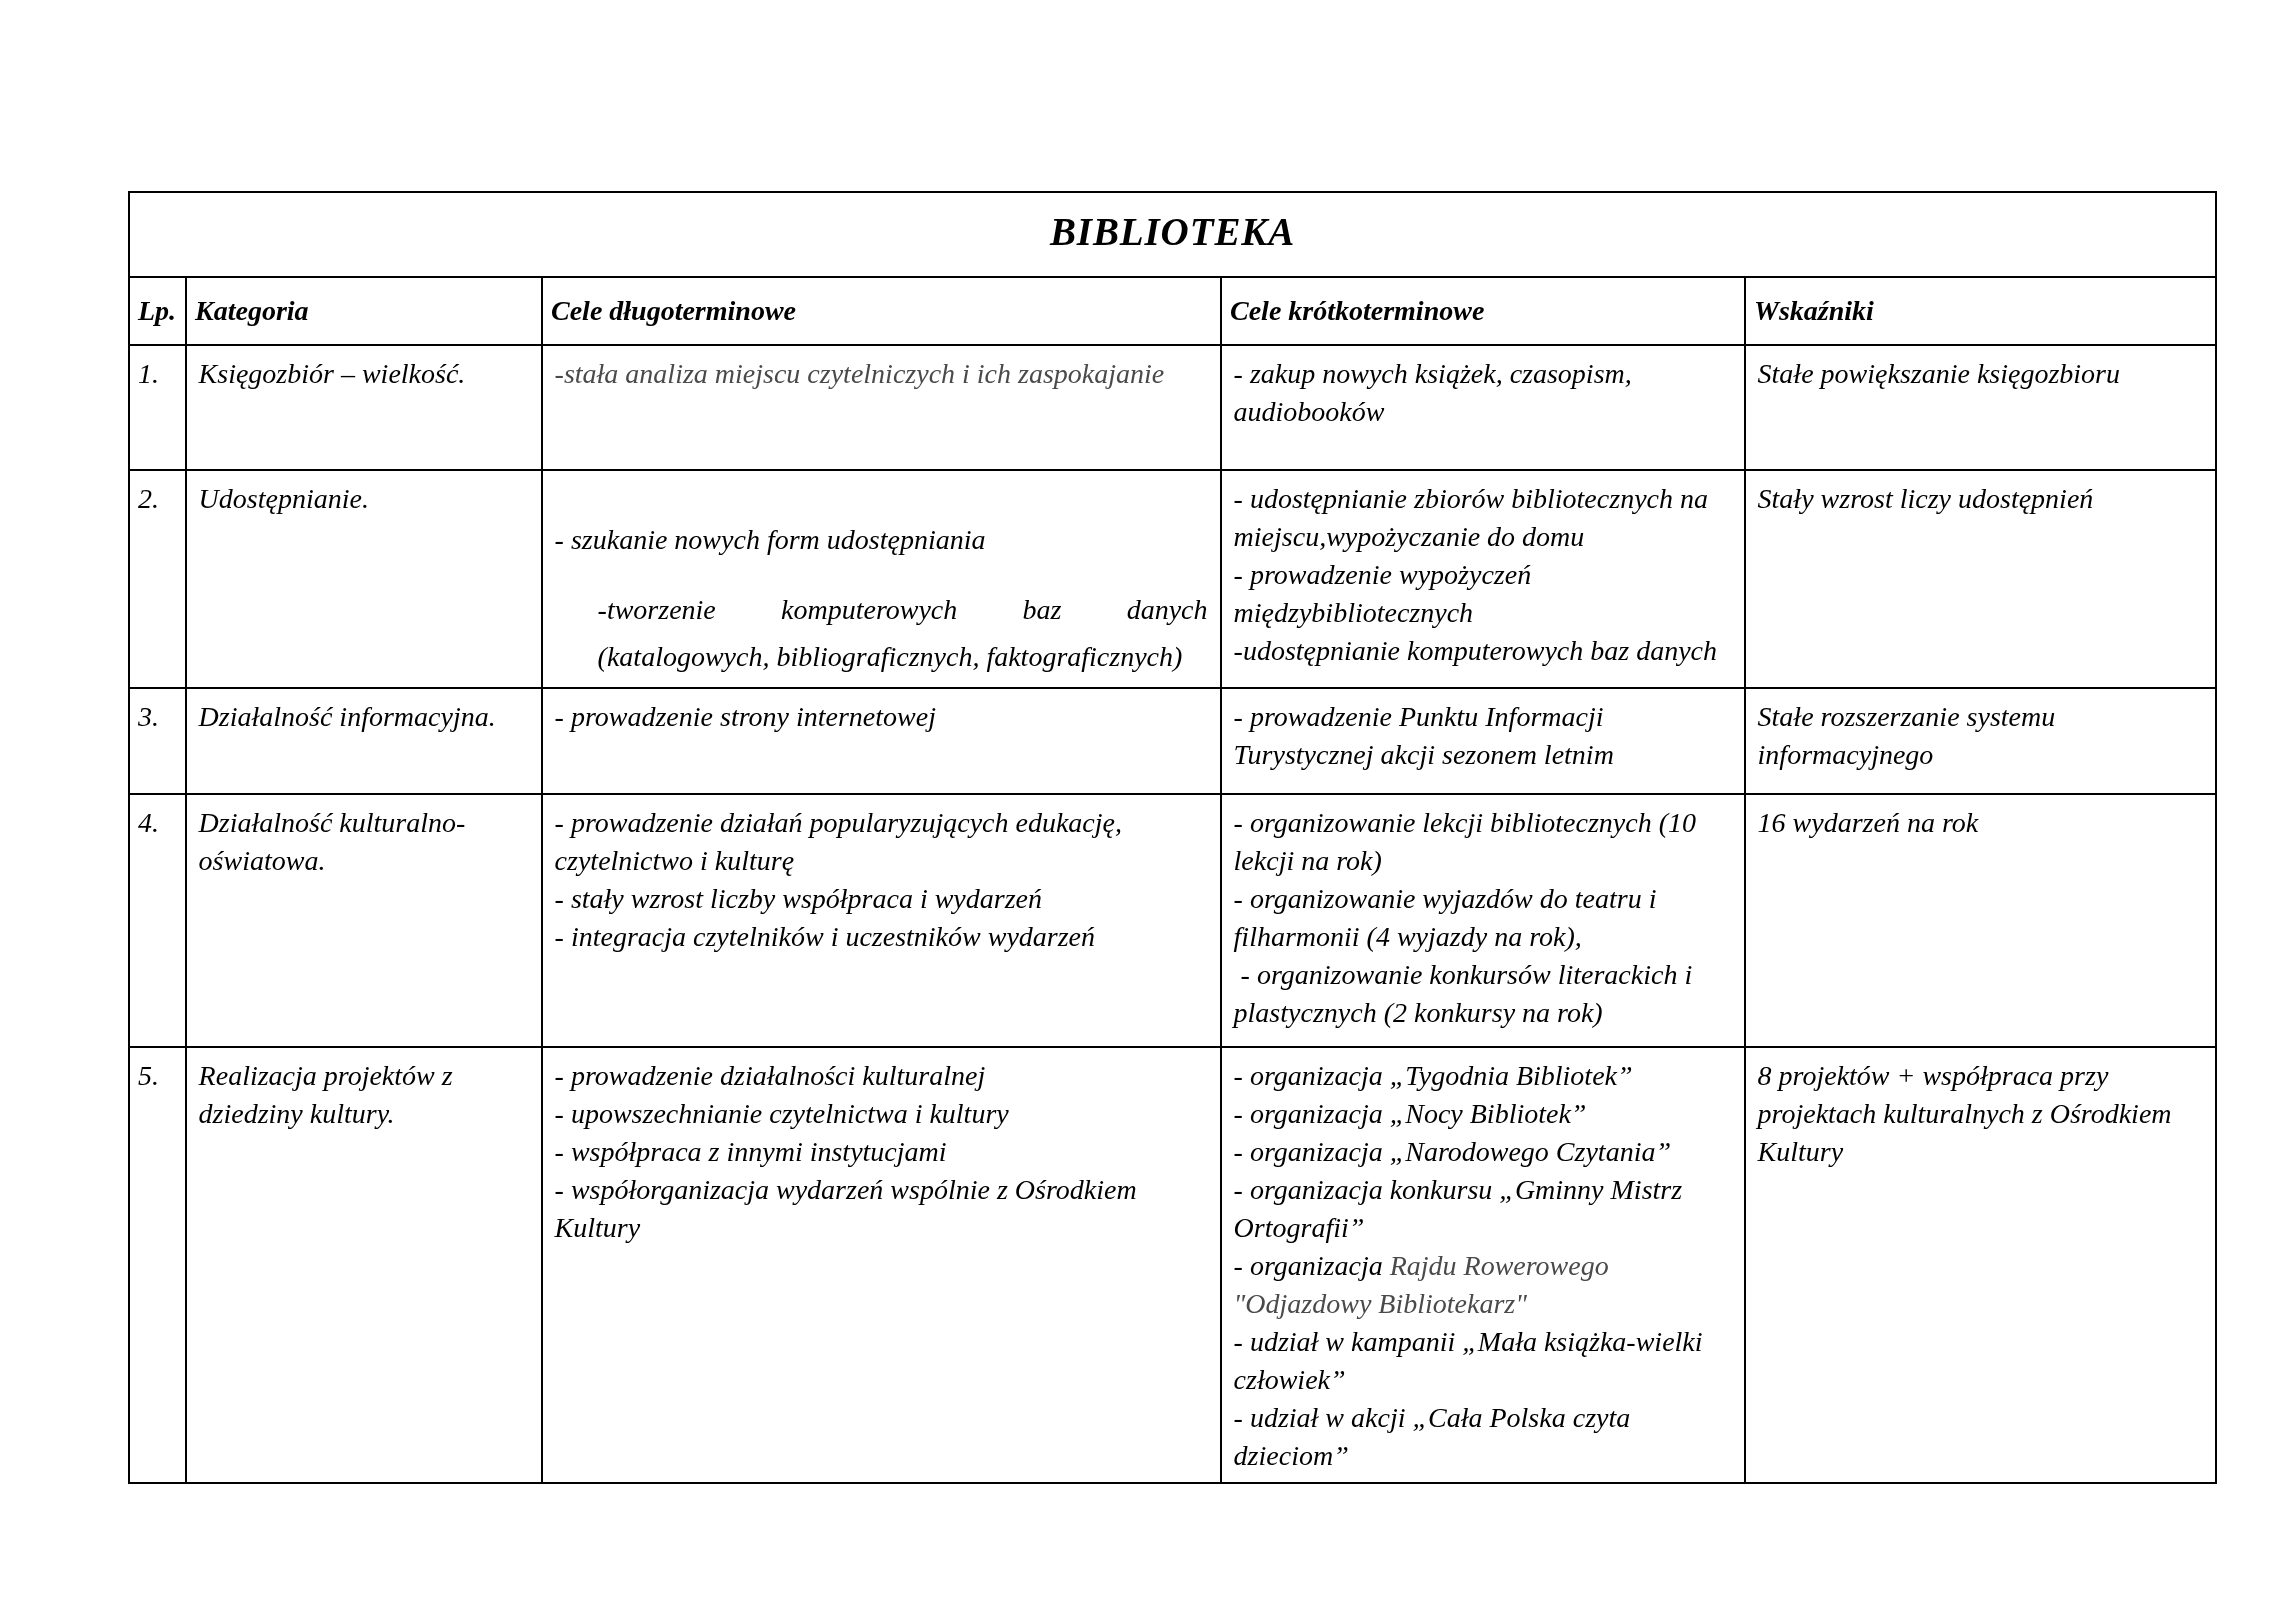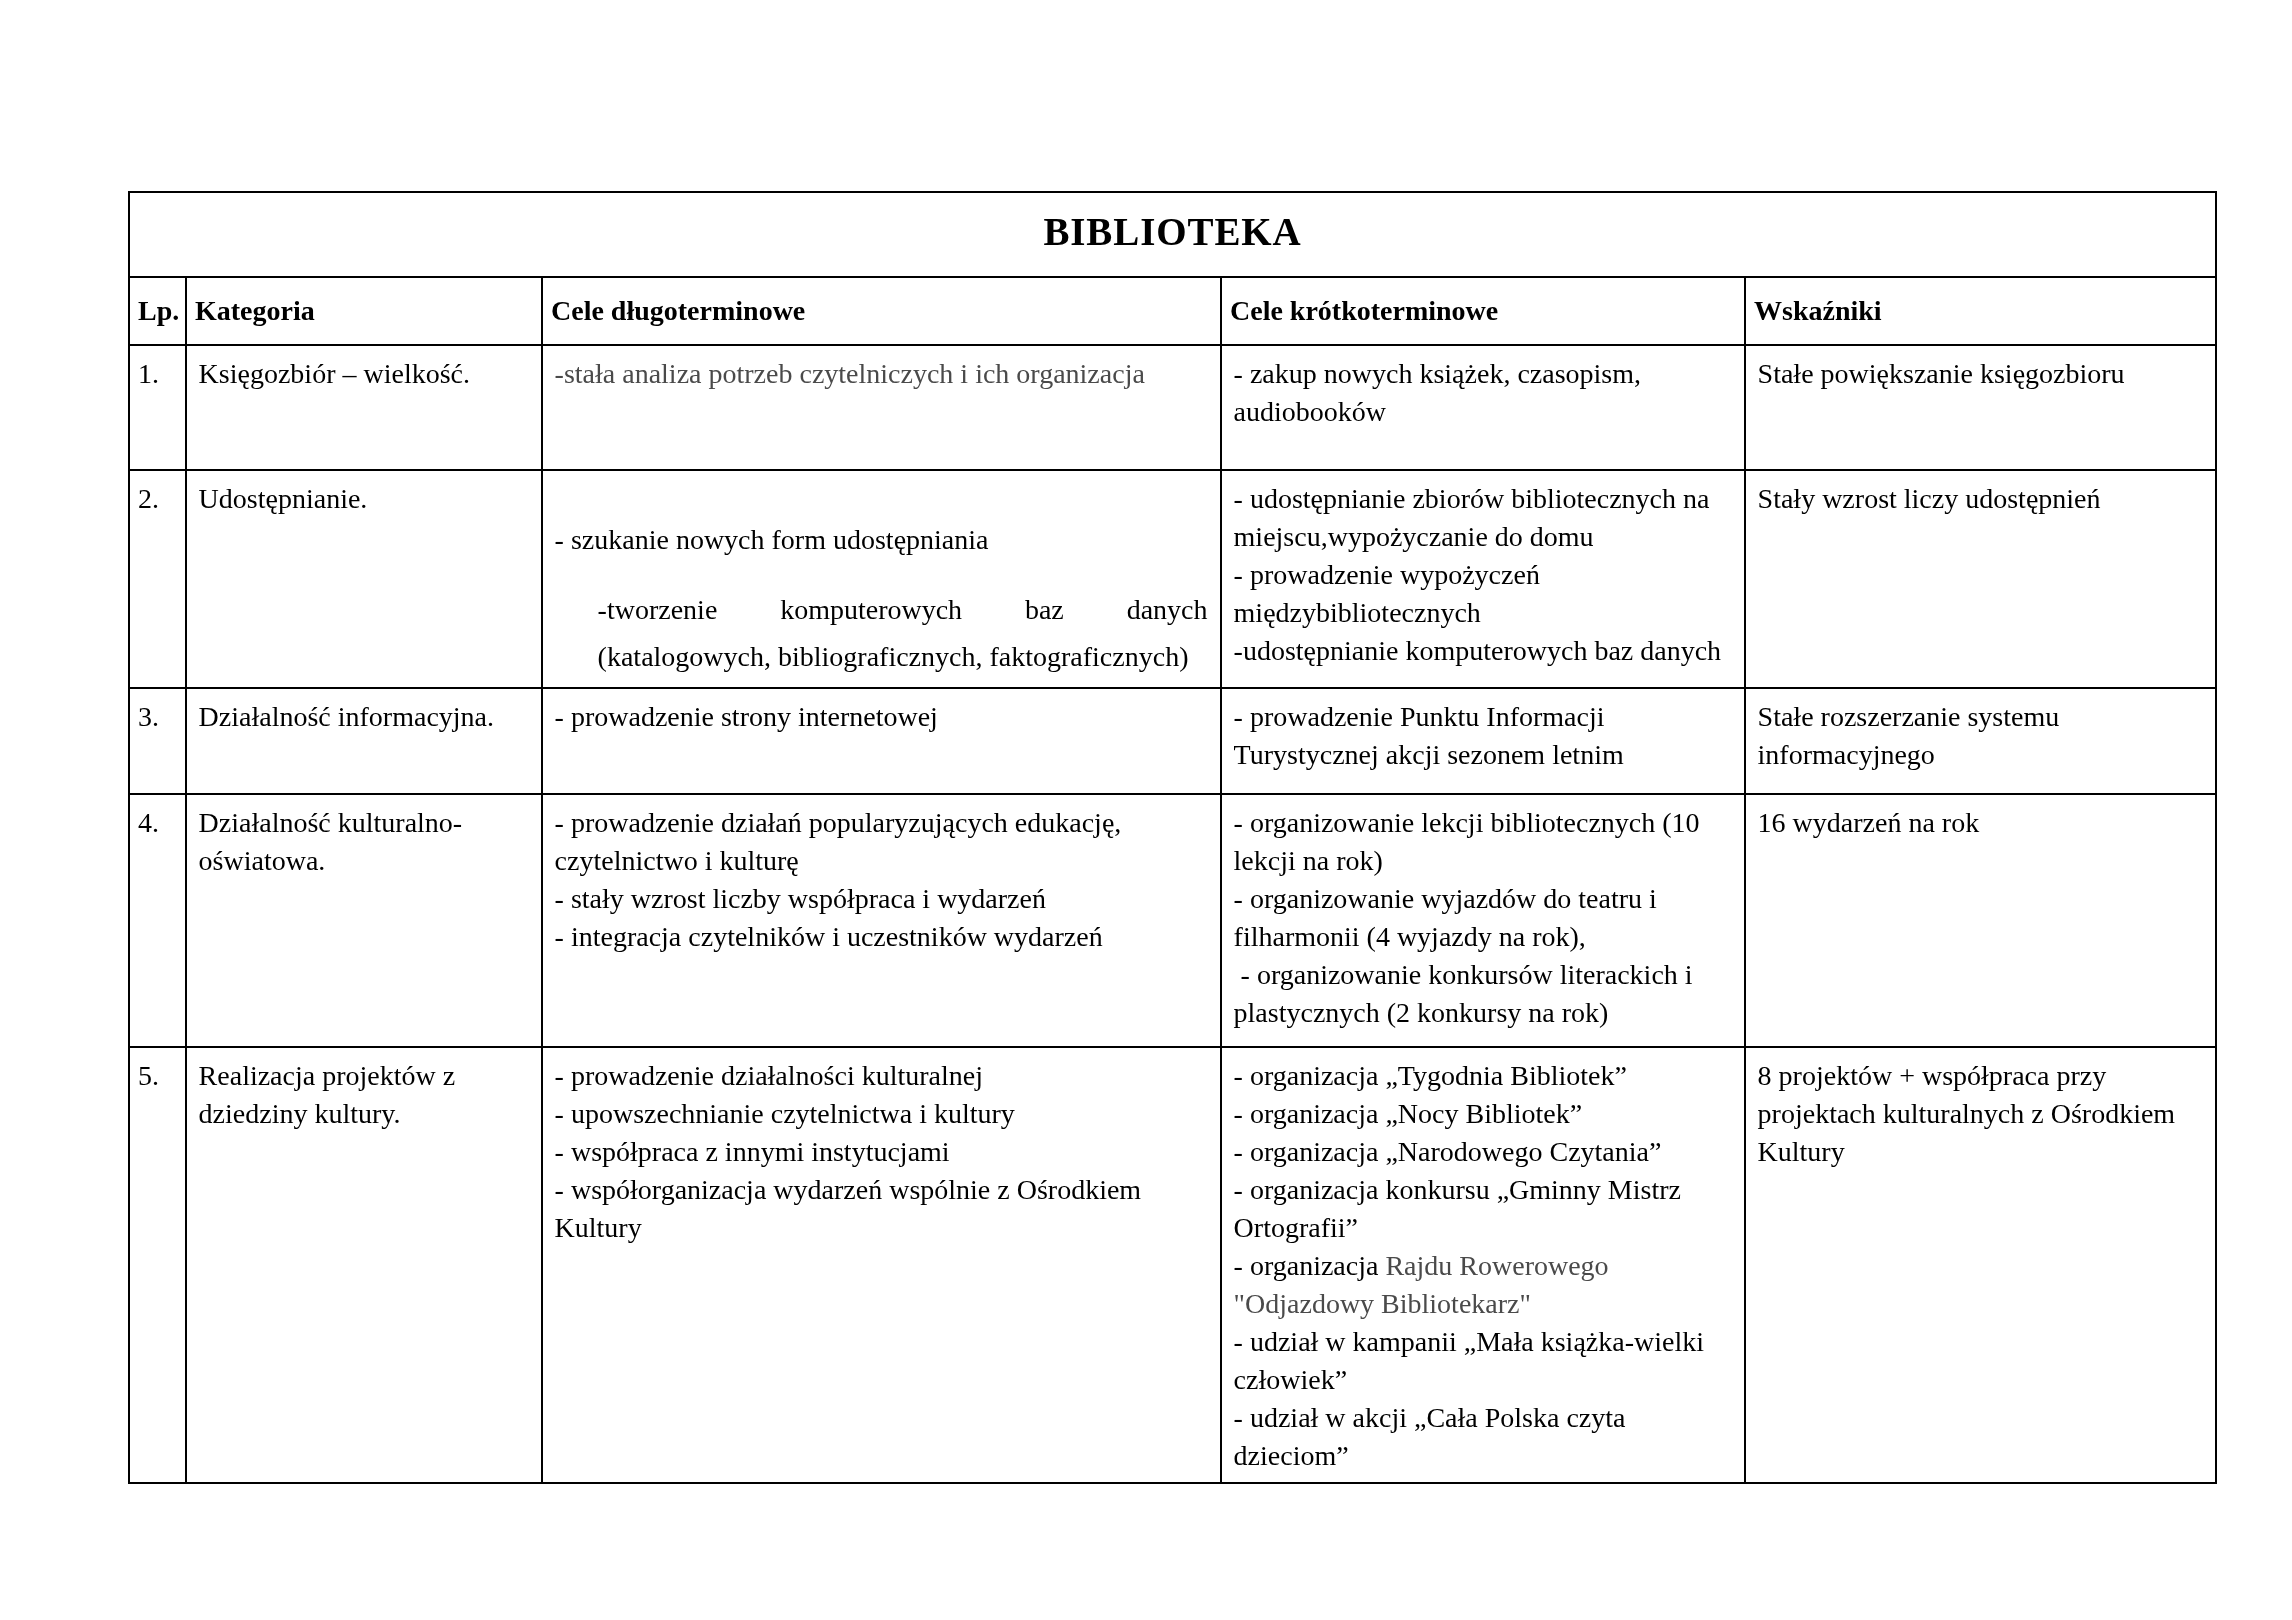--- a/index.html
+++ b/index.html
@@ -12,20 +12,21 @@
     height: 1620px;
     position: relative;
     font-family: "Liberation Serif", "DejaVu Serif", serif;
     color: var(--text-color, #000);
     overflow: hidden;
   }
   .page {
     position: absolute;
     inset: 0;
     background: #ffffff;
+    font-style: italic;
   }
   table.doc-table {
     position: absolute;
     left: 128px;
     top: 191px;
     width: 2087px;
     border-collapse: collapse;
     table-layout: fixed;
   }
   .doc-table td, .doc-table th {
@@ -88,21 +89,21 @@
     </thead>
     <tbody>
         <tr style="height: 125px;">
           <td class="col-num-cell">
             <p><span>1.</span></p>
           </td>
           <td class="category-cell">
             <p><span>Księgozbiór – wielkość.</span></p>
           </td>
           <td>
-            <p><span class="muted">-stała analiza potrzeb czytelniczych i ich organizacja</span></p>
+            <p><span class="muted">-stała analiza miejscu czytelniczych i ich zaspokajanie</span></p>
           </td>
           <td>
             <p><span>- zakup nowych książek, czasopism, audiobooków</span></p>
           </td>
           <td>
             <p><span>Stałe powiększanie księgozbioru</span></p>
           </td>
         </tr>
         <tr style="height: 206px;">
           <td class="col-num-cell">

